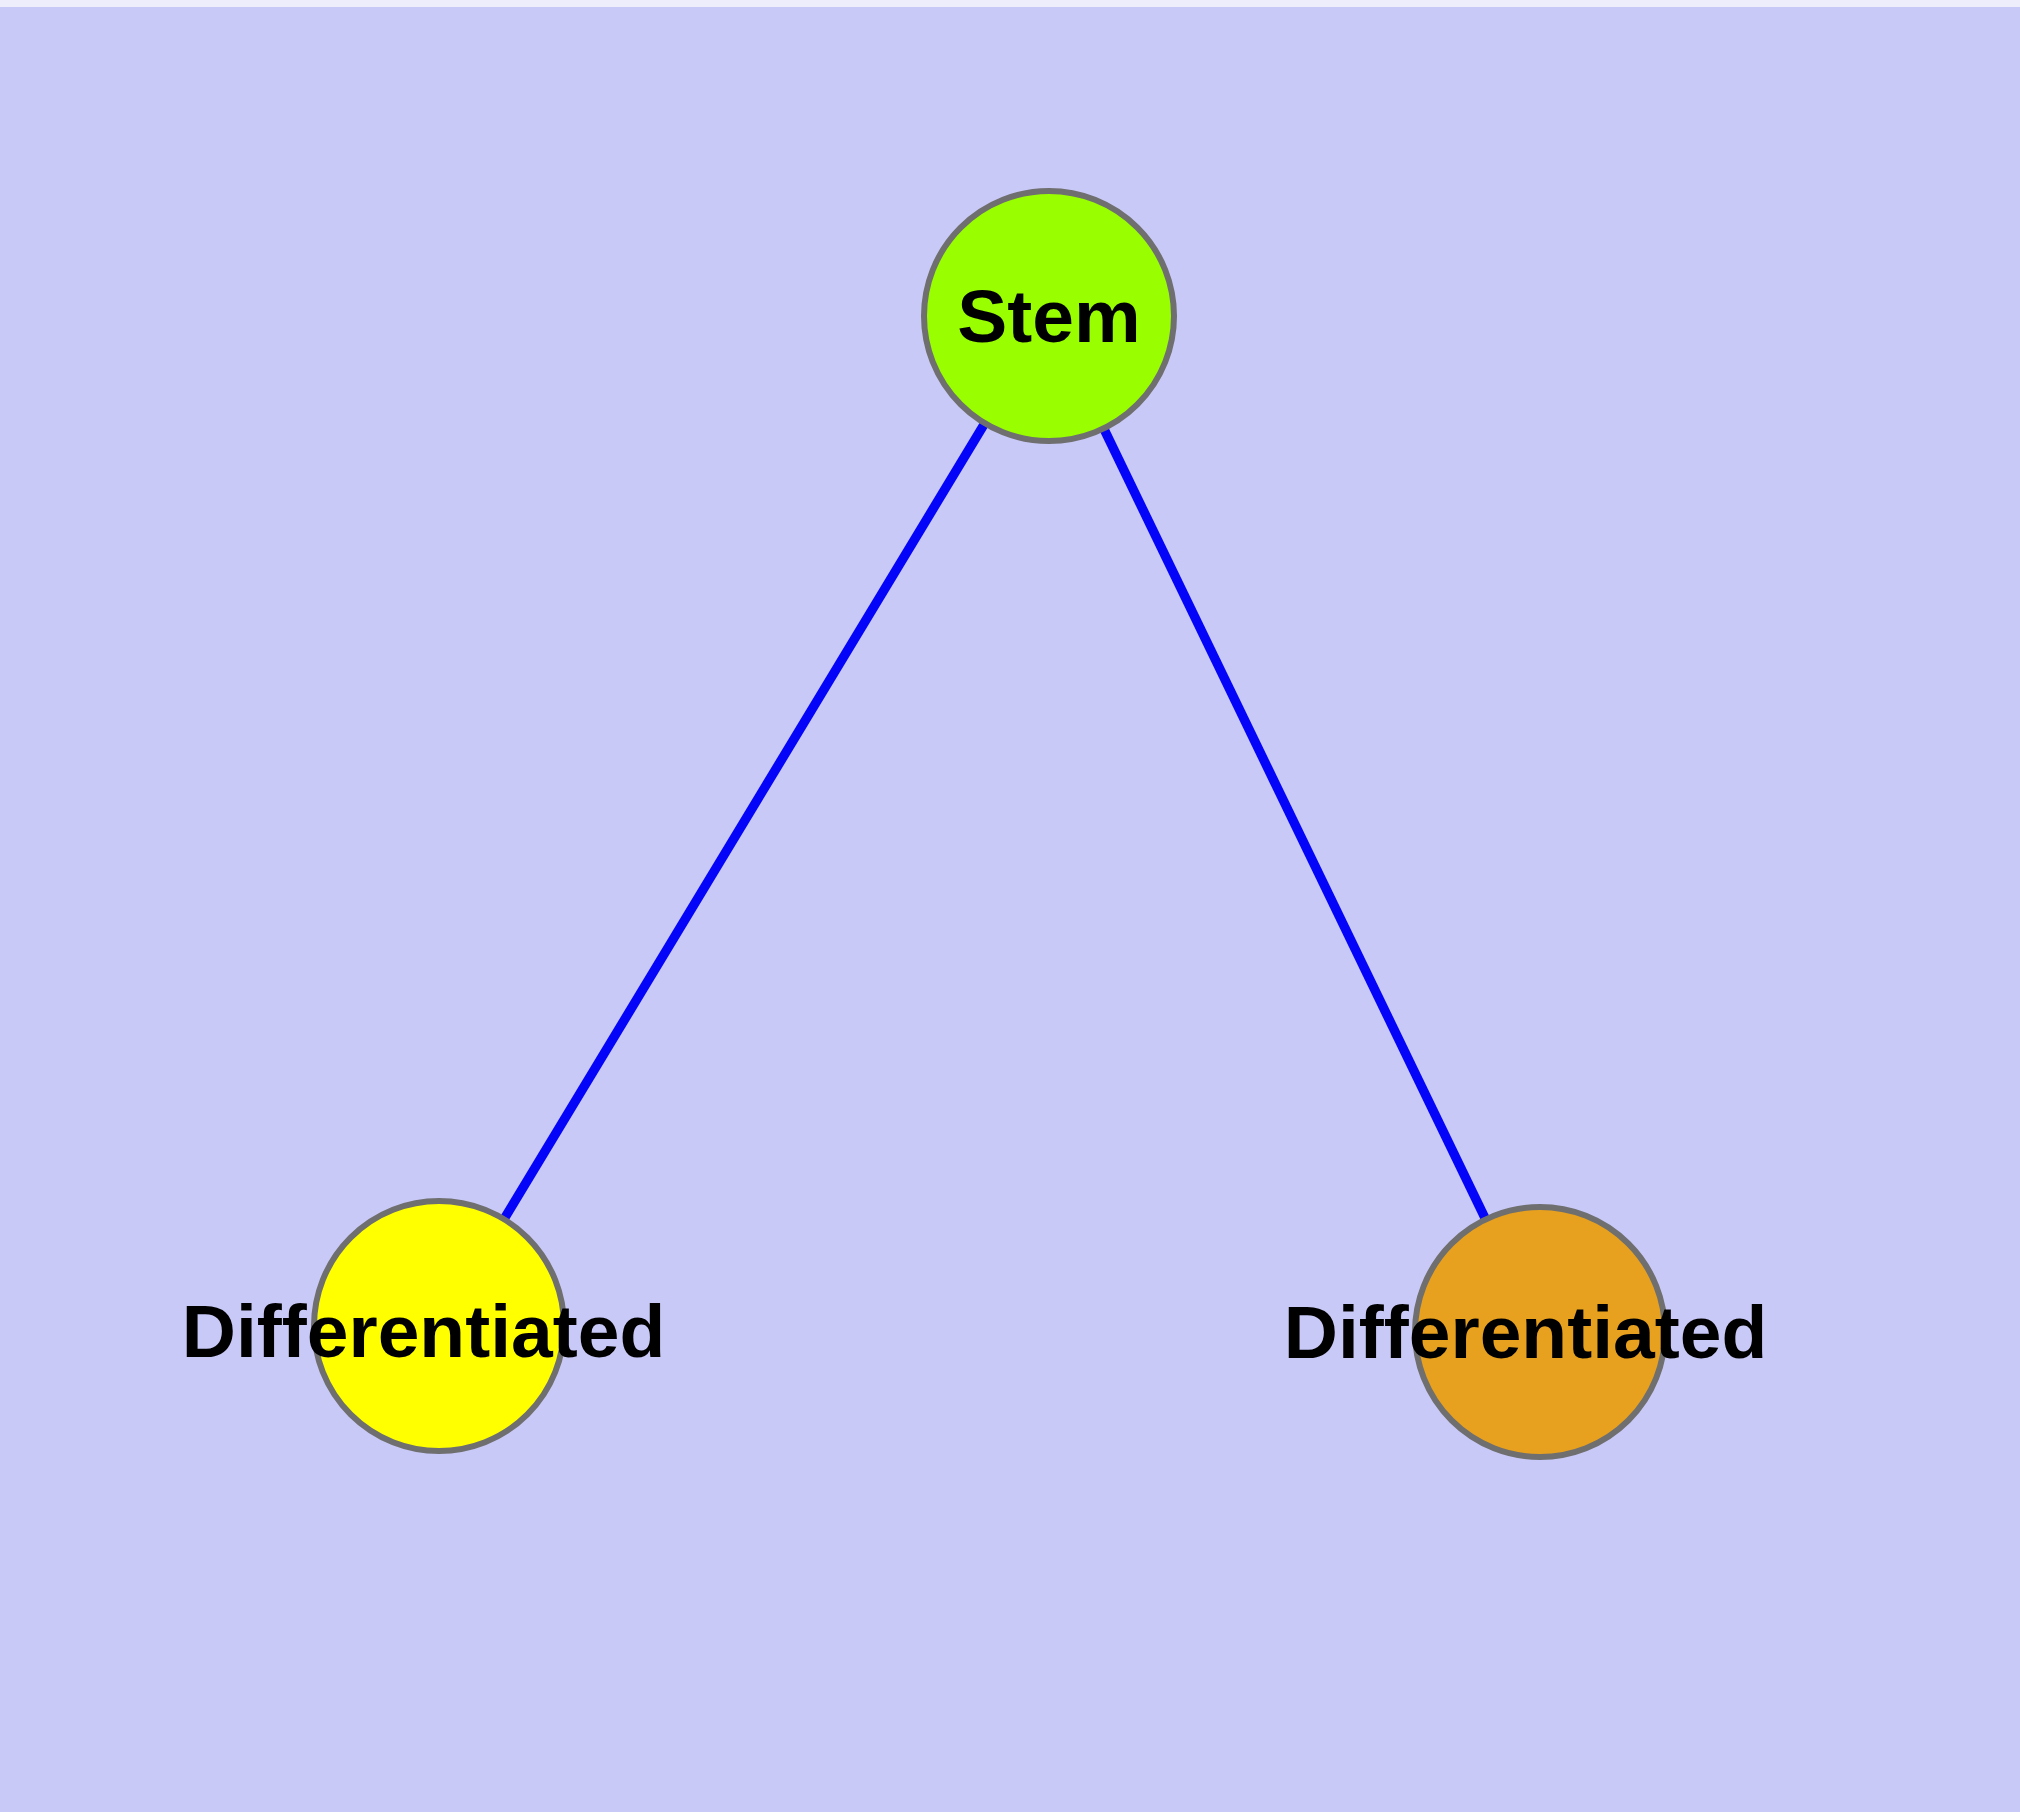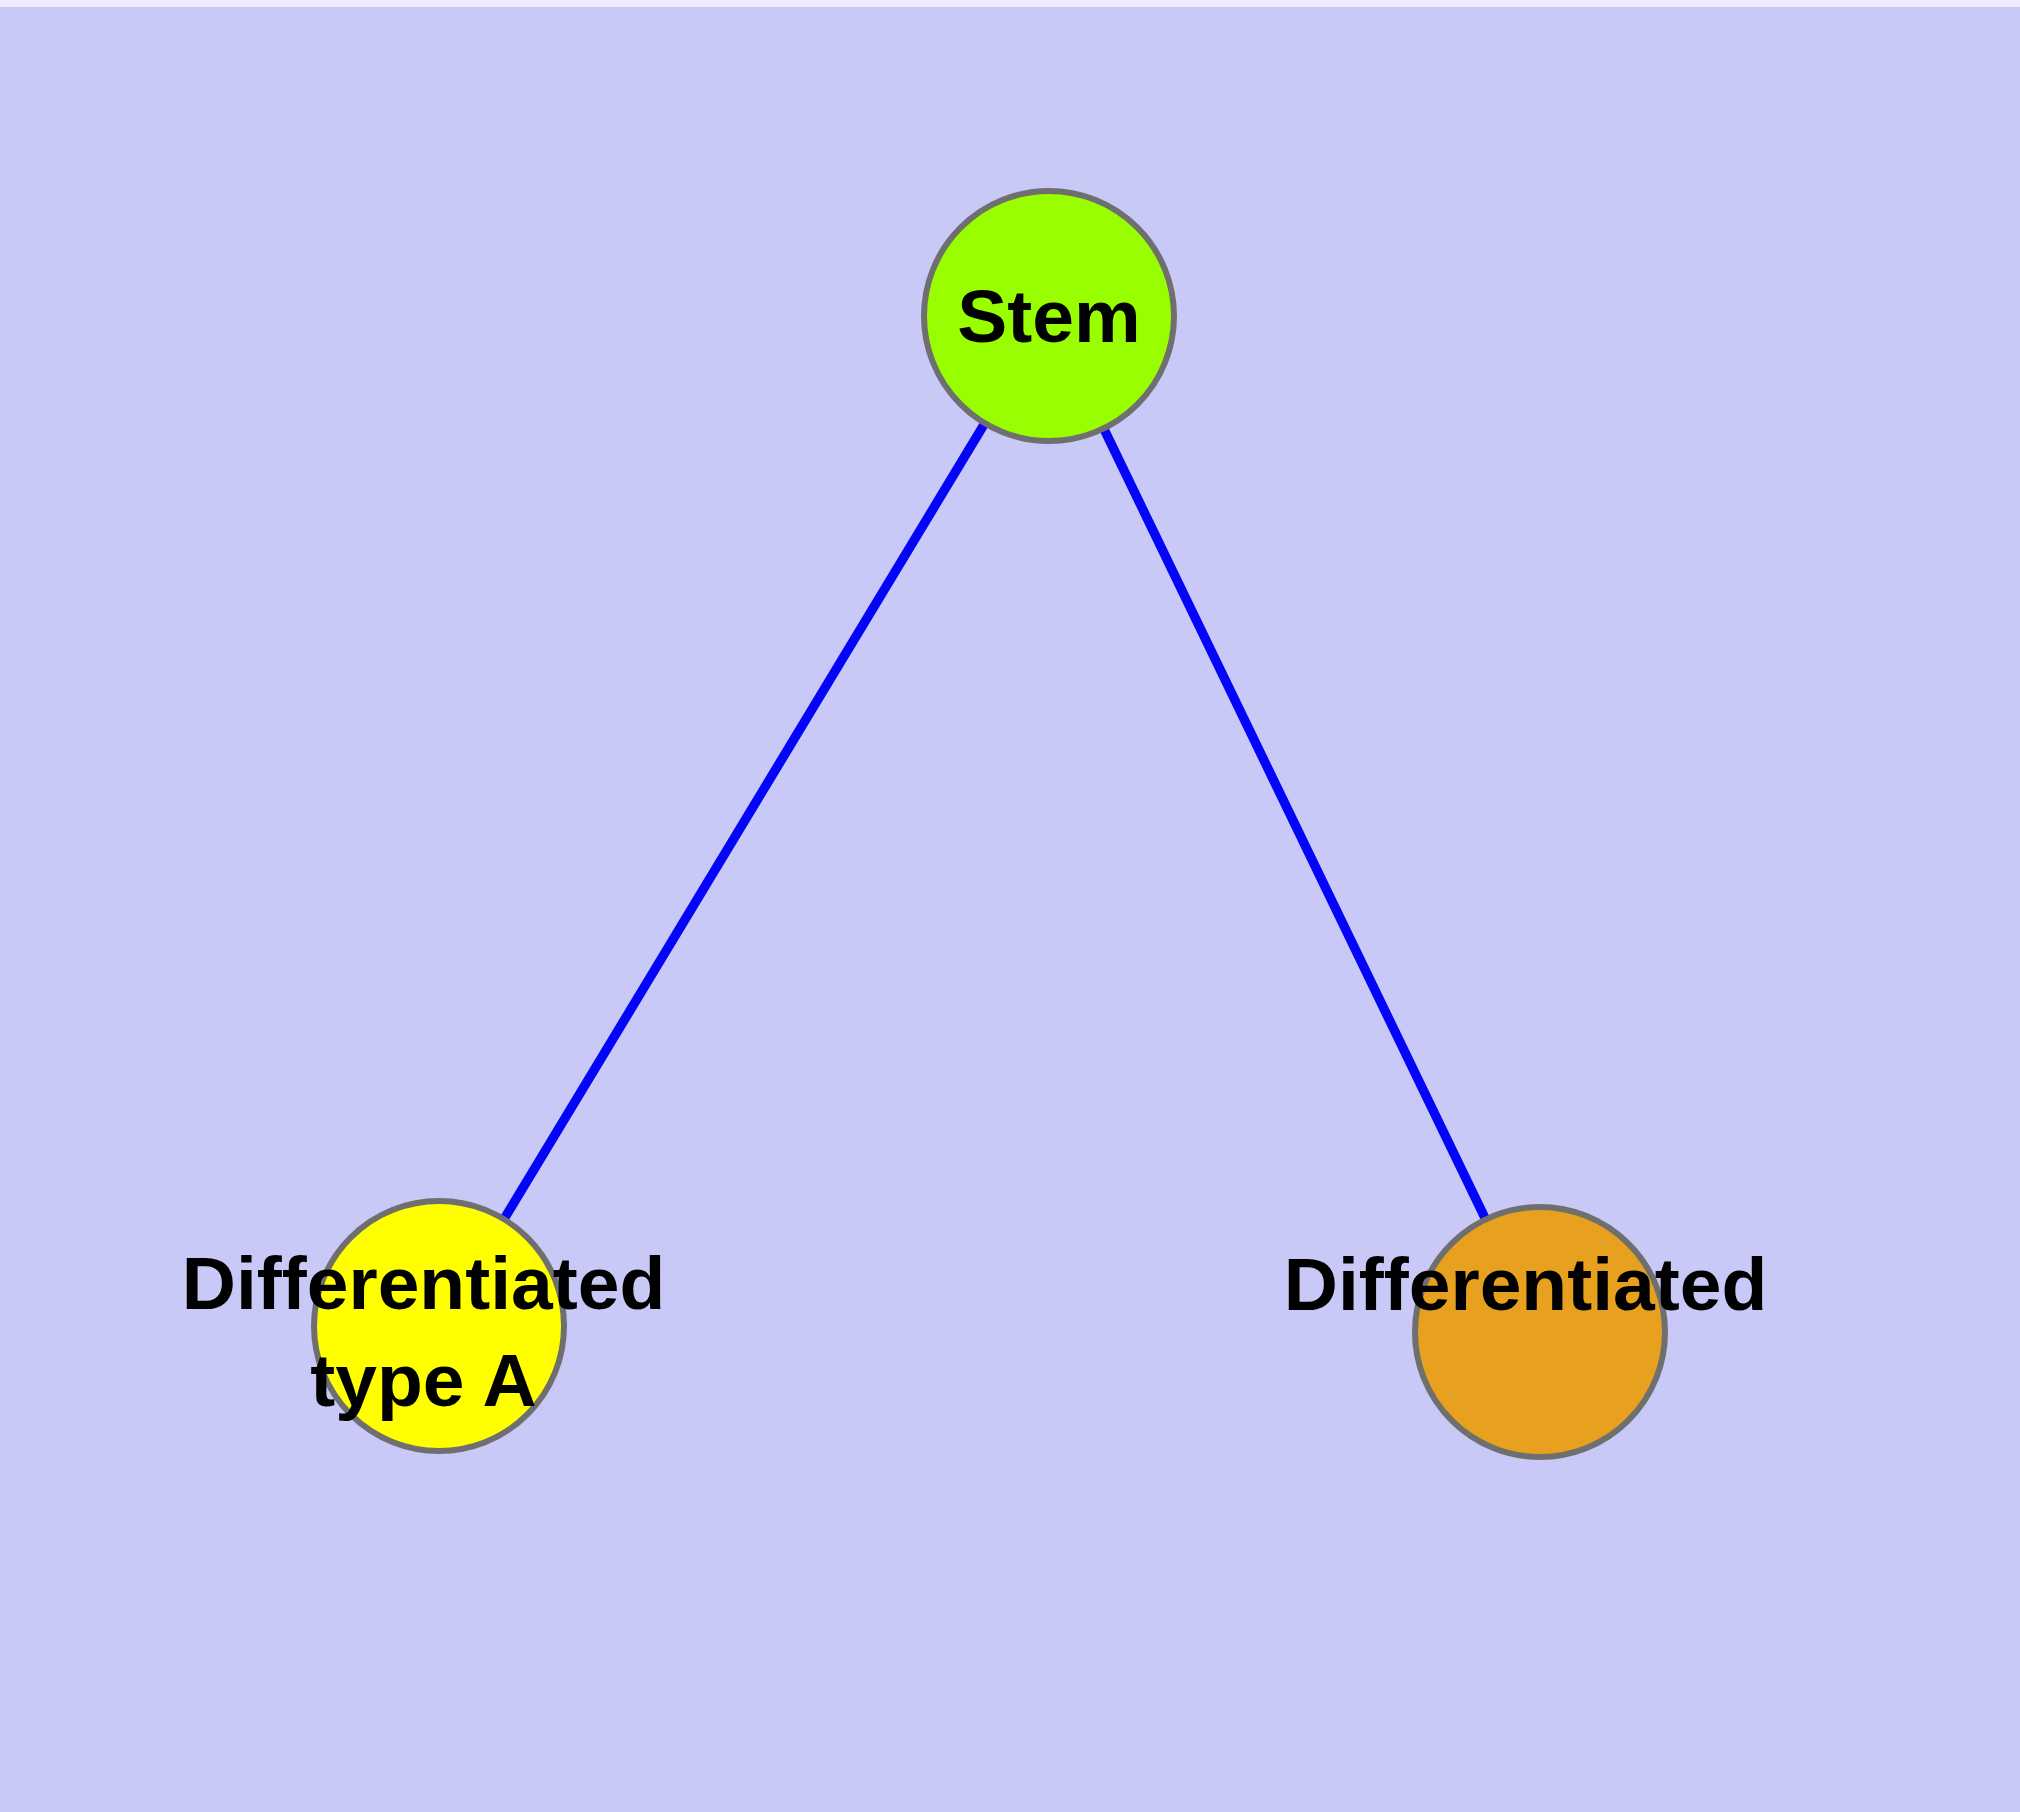--- a/index.html
+++ b/index.html
@@ -55,20 +55,21 @@
     width: 256px;
     height: 256px;
     display: flex;
     align-items: center;
     justify-content: center;
   }
   .label-two-line {
     width: 593px;
     height: 193px;
     line-height: 97px;
+    margin-top: 48px;
   }
   .label-a {
     left: 127px;
     top: 1235px;
   }
   .label-b {
     left: 1229px;
     top: 1236px;
   }
   .label-line {
@@ -90,21 +91,20 @@
   <div class="node-circle" style="left: 921px; top: 188px; height: 256px; width: 256px; background: rgb(153, 254, 0); border-color: rgb(111, 111, 111);"></div>
   <div class="node-circle" style="left: 311px; top: 1198px; height: 256px; width: 256px; background: rgb(255, 255, 0); border-color: rgb(111, 111, 111);"></div>
   <div class="node-circle" style="left: 1412px; top: 1204px; height: 256px; width: 256px; background: rgb(232, 161, 30); border-color: rgb(111, 111, 111);"></div>
 
   <div class="node-label label-stem">
     <span>Stem</span>
   </div>
 
   <div class="node-label label-two-line label-a">
     <span class="label-line">Differentiated</span>
-    <span class="label-line">type A</span>
   </div>
 
   <div class="node-label label-two-line label-b">
     <span class="label-line">Differentiated</span>
   </div>
 
 </div>
 
 
 </body></html>

